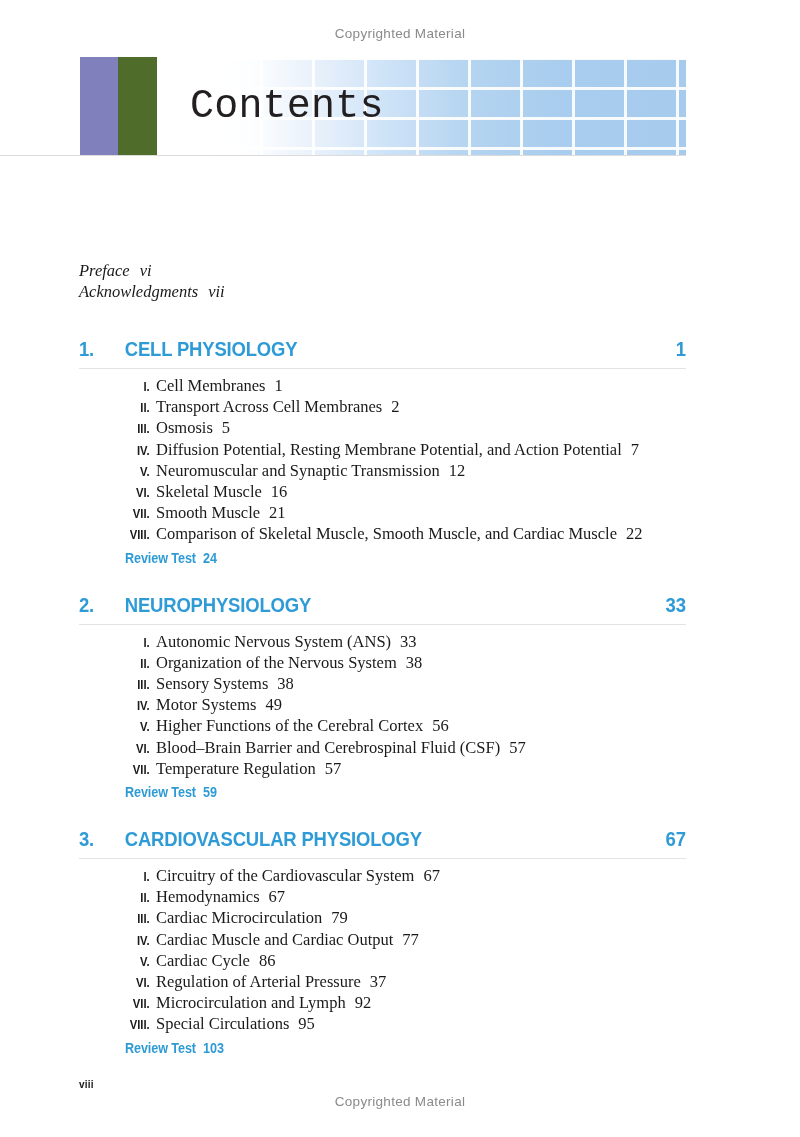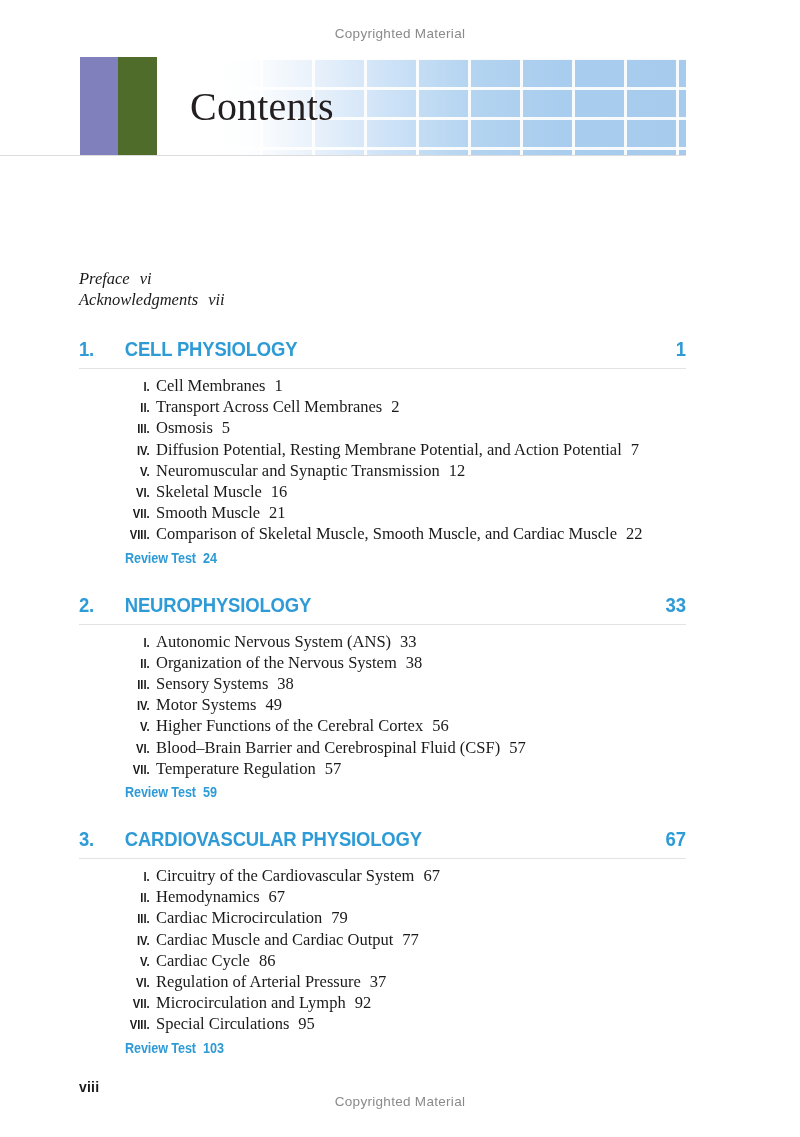--- a/index.html
+++ b/index.html
@@ -83,39 +83,39 @@
     height: 98px;
     background: #4f6c2a;
   }
   .banner-title {
     position: absolute;
     left: 190px;
     top: 0;
     height: 98px;
     display: flex;
     align-items: center;
-    font-family: Liberation Serif, serif;
+    font-family: Liberation Mono, monospace;
     font-size: 40px;
     color: #231f20;
     letter-spacing: 0.2px;
   }
   .banner-rule-bottom {
     position: absolute;
     left: 0;
     top: 155px;
     width: 686px;
     height: 1px;
     background: #dcdcdc;
   }
 
   
   .frontmatter {
     position: absolute;
     left: 79px;
-    top: 268px;
+    top: 260px;
     font-family: "Liberation Serif", serif;
     font-style: italic;
     font-size: 16.5px;
     color: #1a1a1a;
     line-height: 21px;
   }
   .frontmatter .pg {
     padding-left: 10px;
   }
 
@@ -209,21 +209,21 @@
     padding-left: 8px;
   }
 
   
   .folio {
     position: absolute;
     left: 79px;
     top: 1079px;
     font-family: "Liberation Sans", sans-serif;
     font-weight: bold;
-    font-size: 14px;
+    font-size: 10px;
     color: #1a1a1a;
     letter-spacing: 0.2px;
   }
 </style>
 </head>
 <body>
 
 <div class="copyright-top">Copyrighted Material</div>
 
 <div class="banner">

